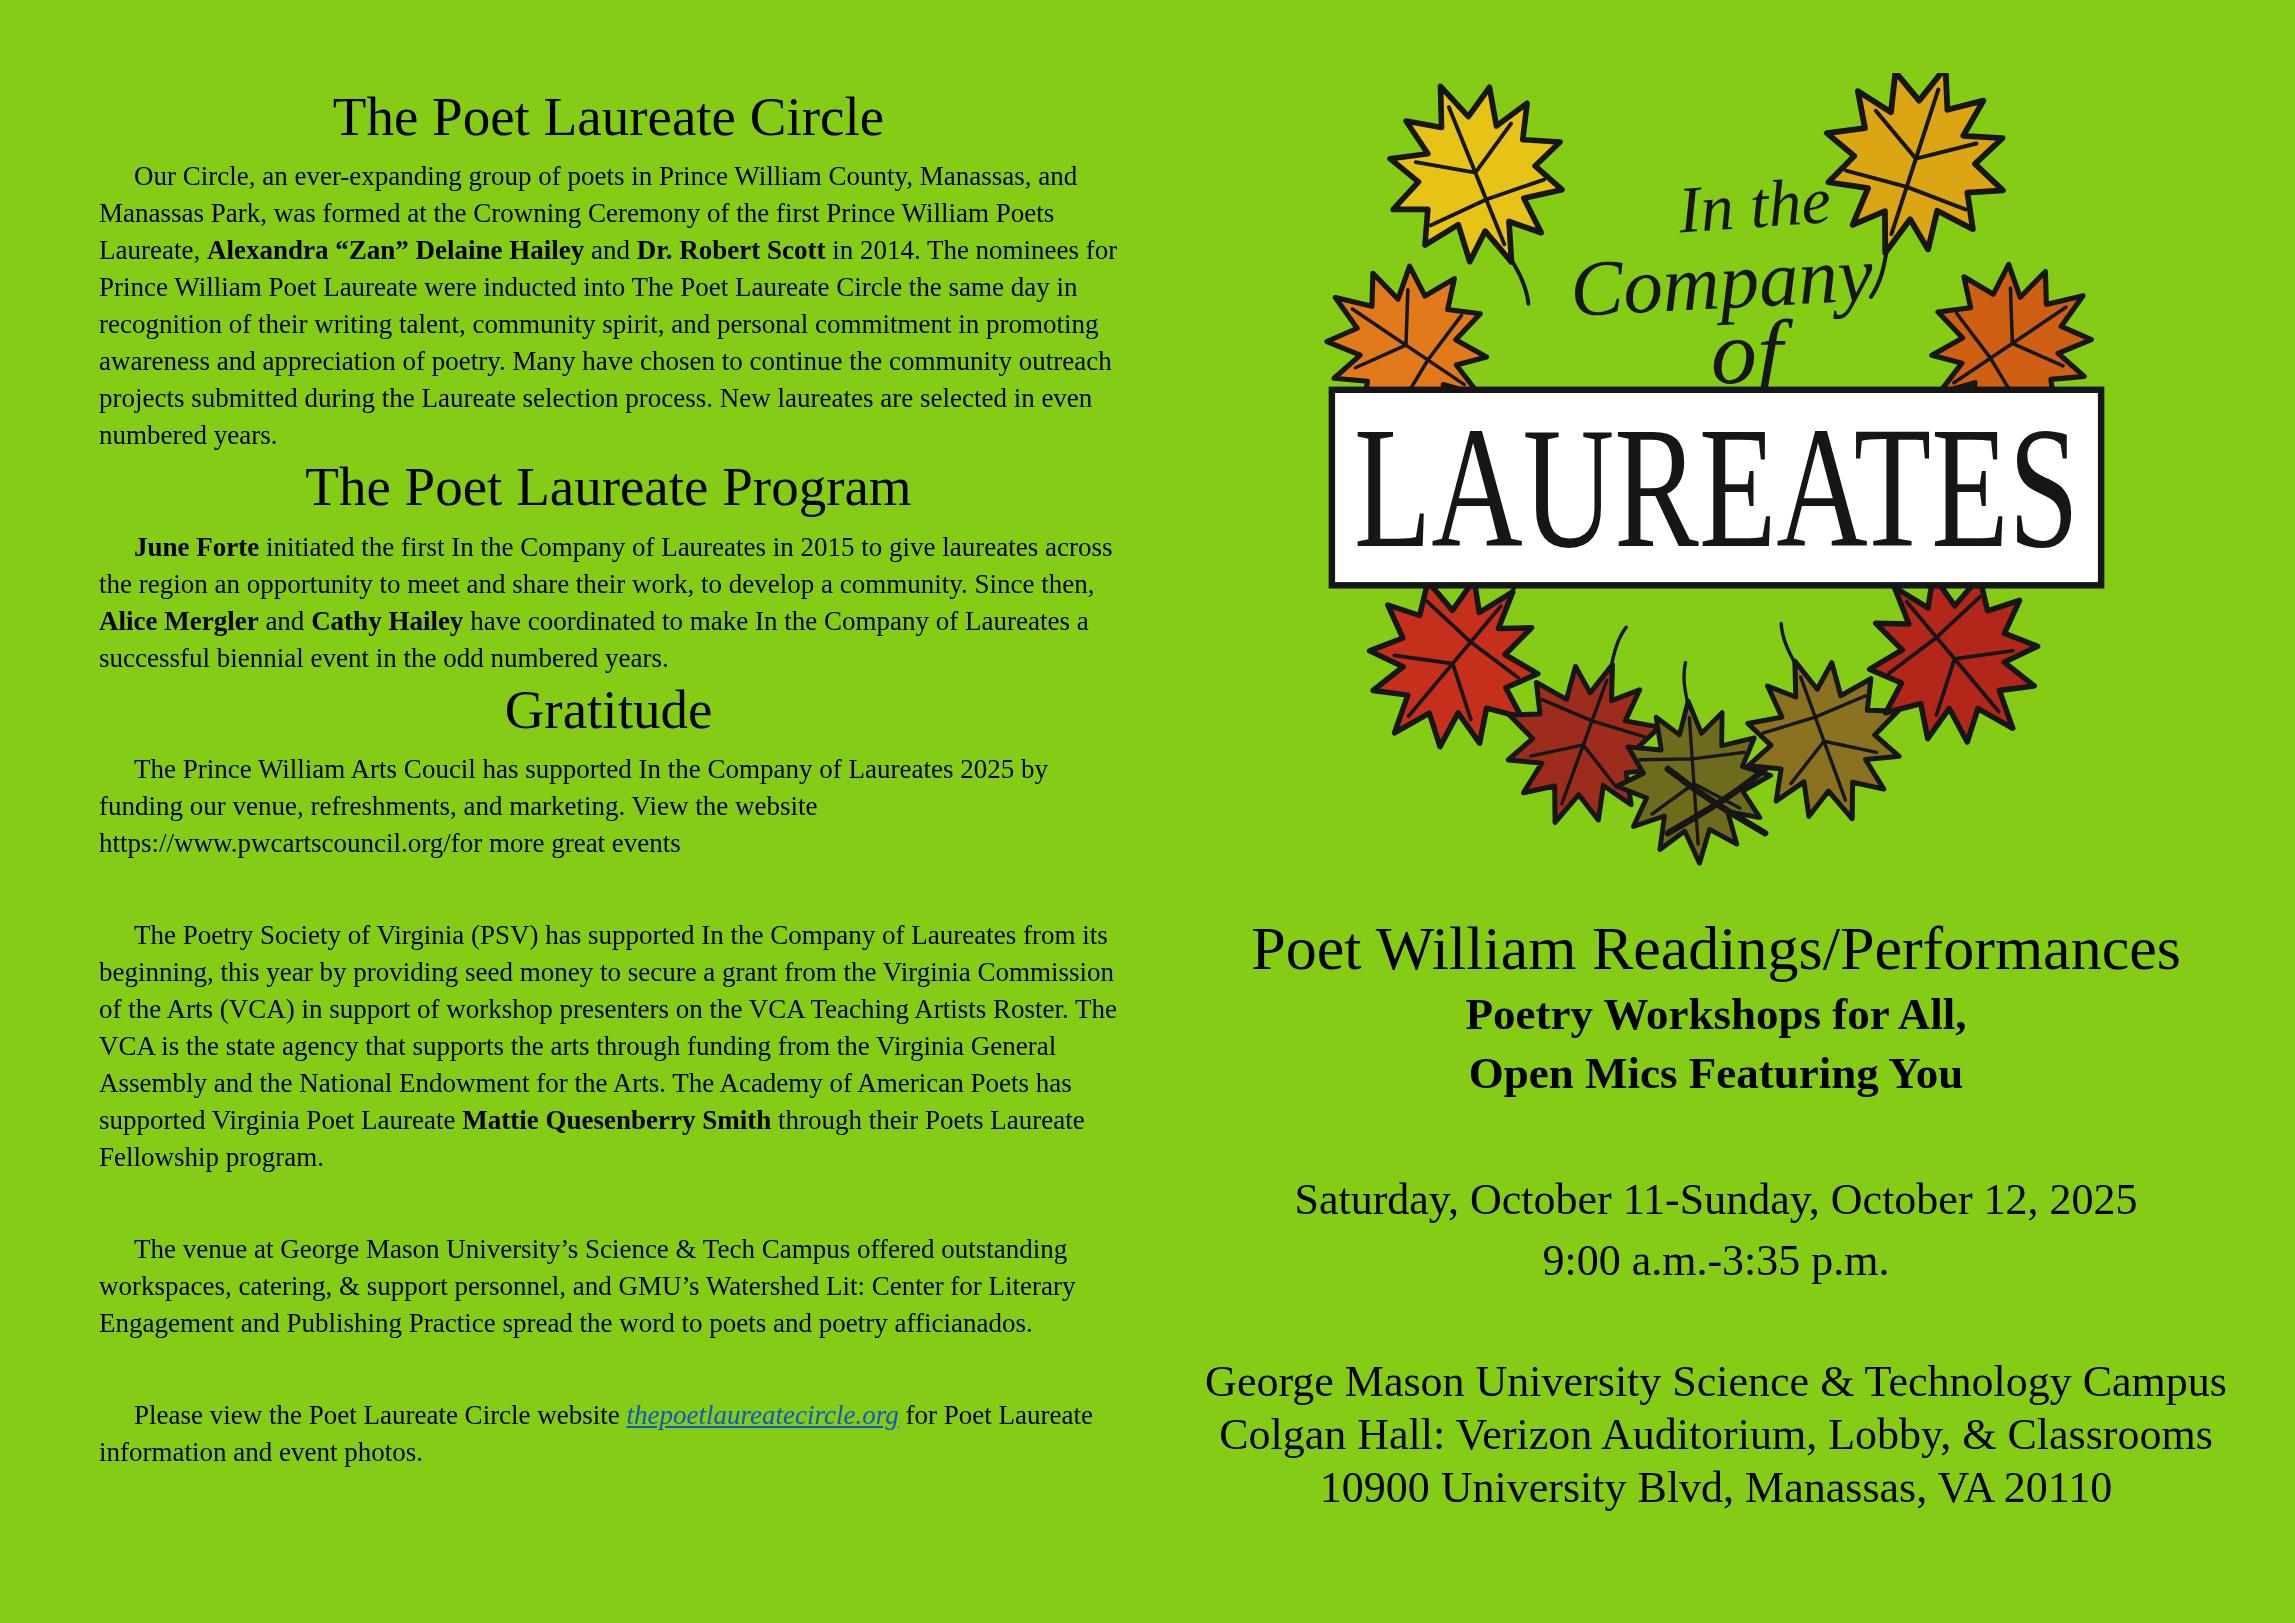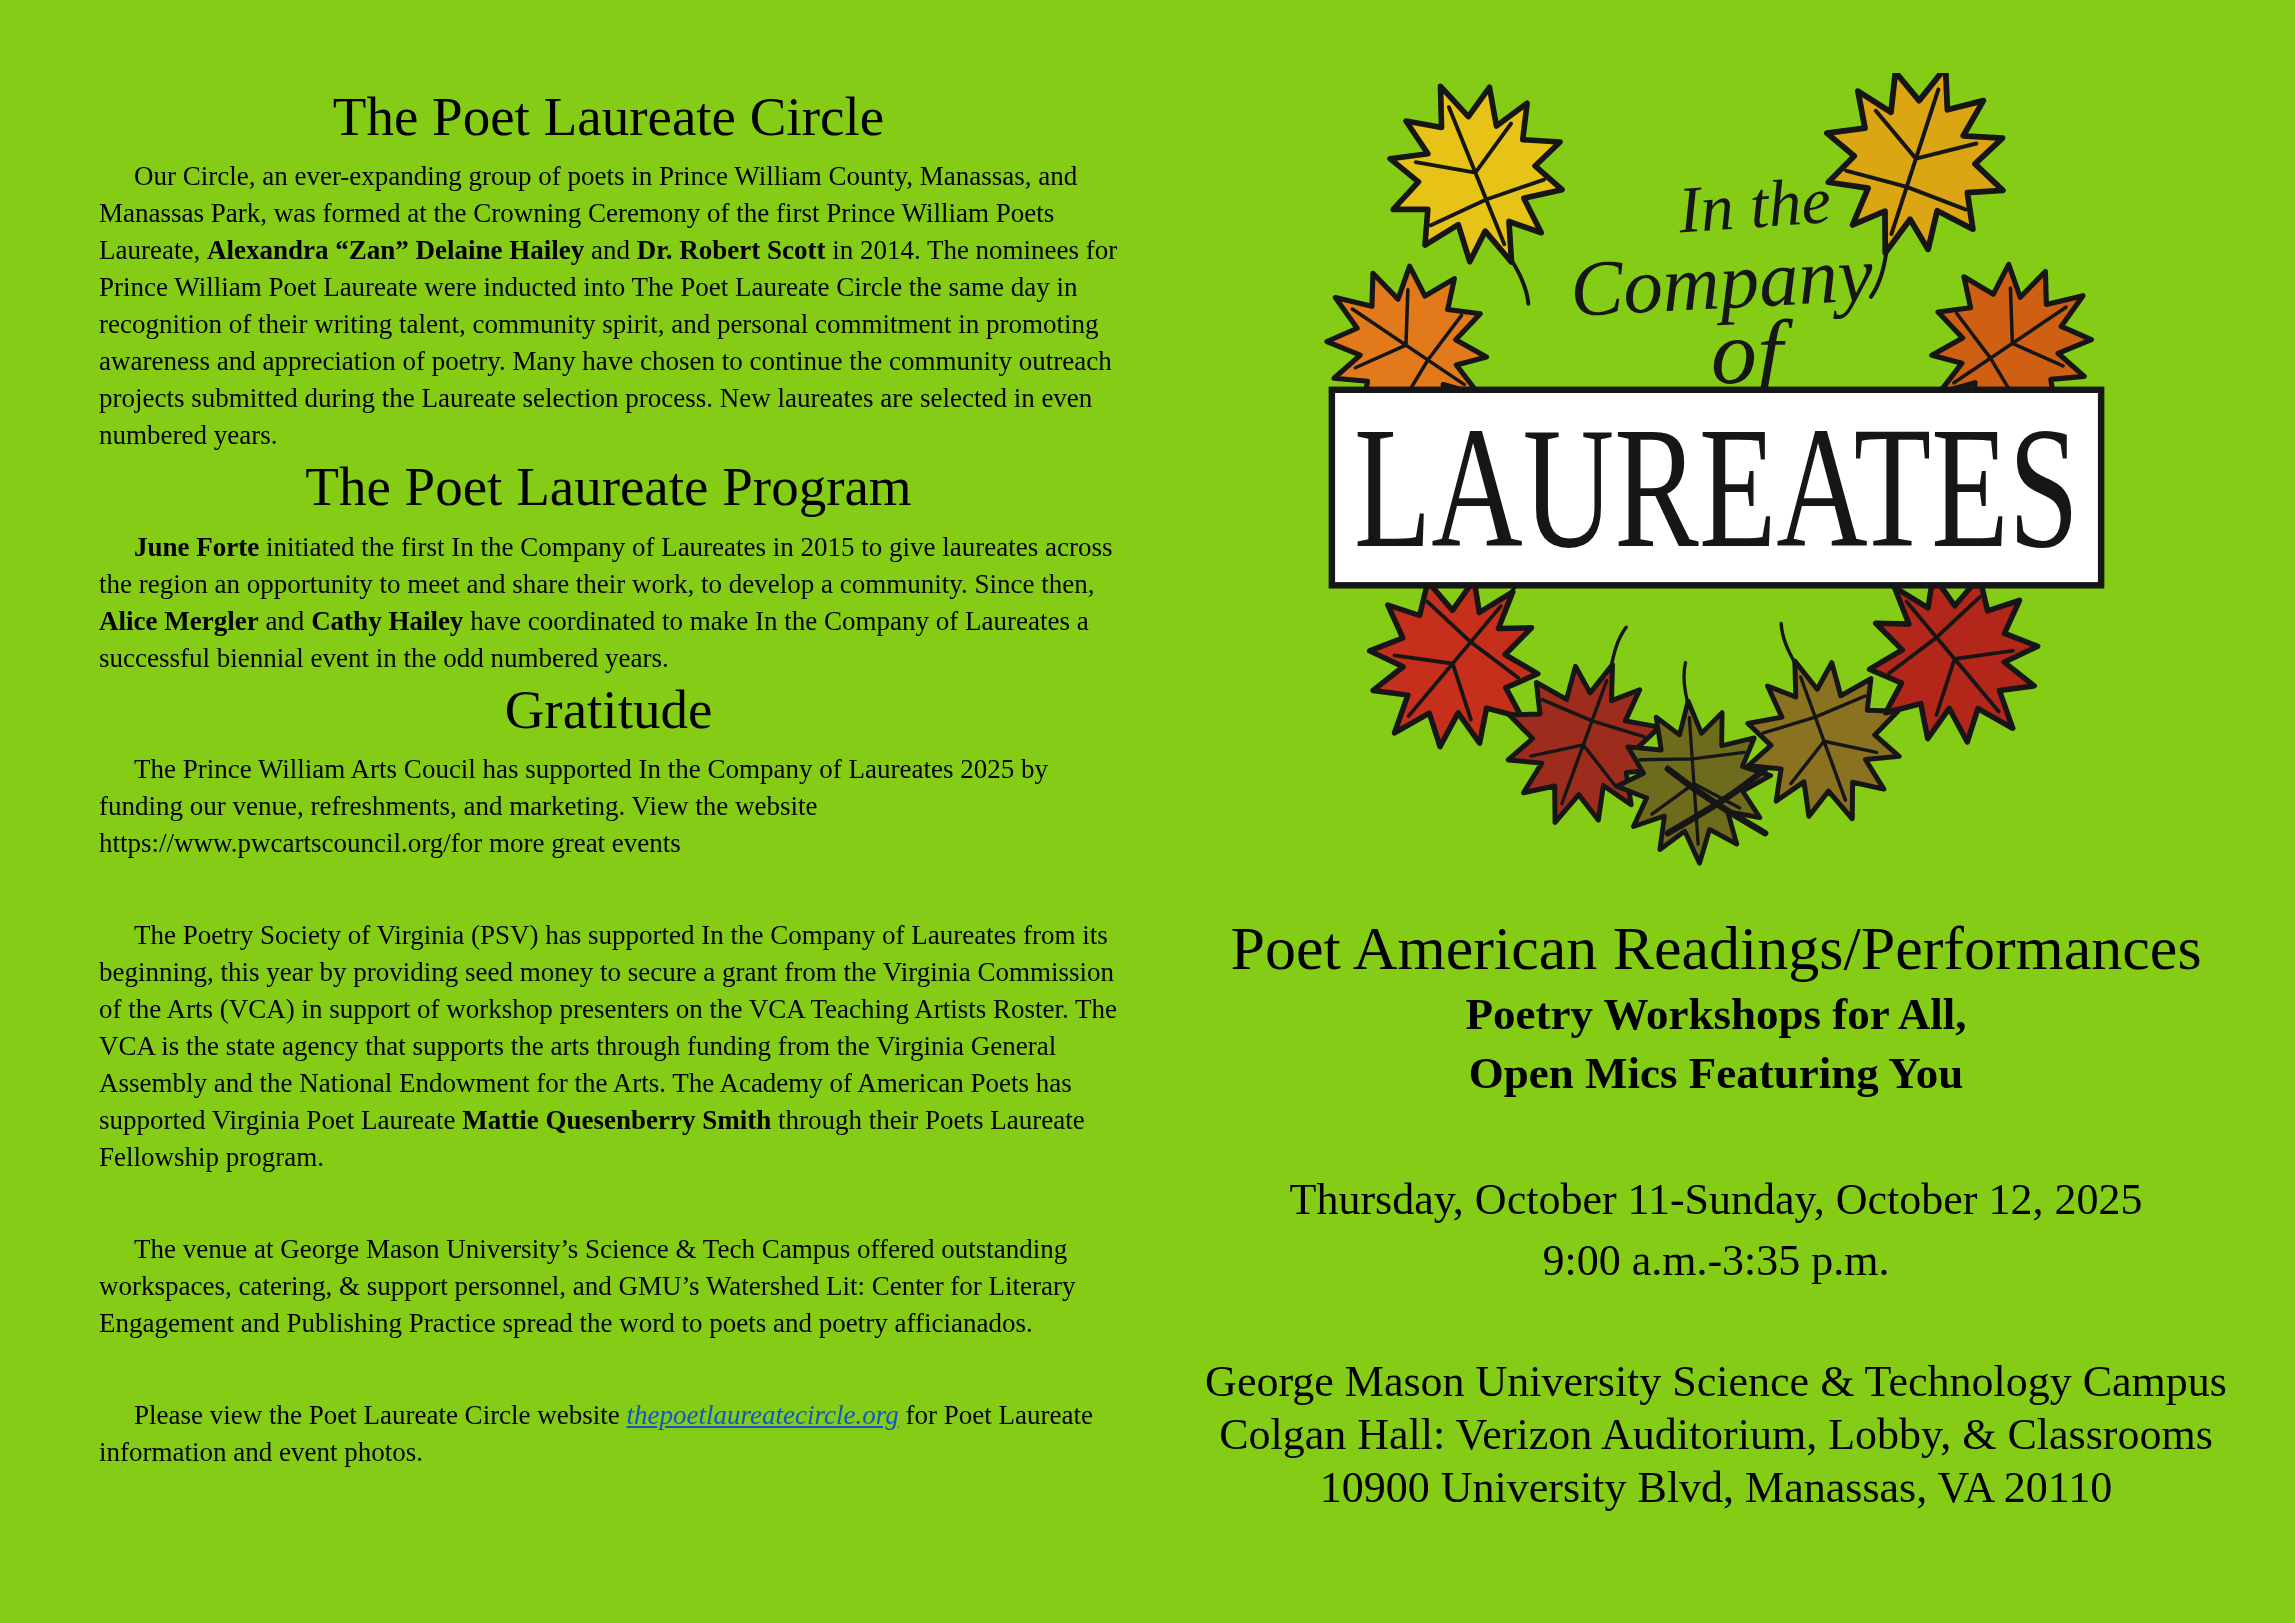--- a/index.html
+++ b/index.html
@@ -76,26 +76,26 @@
       <path d="M392,758 C430,788 460,806 498,828 M498,758 C462,788 430,806 392,828" fill="none" stroke="#161616" stroke-width="7" stroke-linecap="round"></path>
 
       <text x="488" y="168" text-anchor="middle" font-size="72" font-style="italic" font-family="'Liberation Serif', serif" fill="#161616" transform="rotate(-4 488 168)">In the</text>
       <text x="452" y="256" text-anchor="middle" font-size="86" font-style="italic" font-family="'Liberation Serif', serif" fill="#161616" transform="rotate(-3 452 256)">Company</text>
       <text x="478" y="338" text-anchor="middle" font-size="100" font-style="italic" font-family="'Liberation Serif', serif" fill="#161616">of</text>
 
       <rect x="26" y="345" width="838" height="213" fill="#ffffff" stroke="#161616" stroke-width="7"></rect>
       <text x="445" y="515" text-anchor="middle" font-size="190" font-family="'Liberation Serif', serif" fill="#161616" textLength="790" lengthAdjust="spacingAndGlyphs">LAUREATES</text>
     </svg>
 
-    <div class="event-title">Poet American Readings/Performances</div>
+    <div class="event-title">Poet William Readings/Performances</div>
     <div class="event-sub">Poetry Workshops for All,</div>
     <div class="event-sub">Open Mics Featuring You</div>
 
     <div class="date-block">
-      <div>Thursday, October 11-Sunday, October 12, 2025</div>
+      <div>Saturday, October 11-Sunday, October 12, 2025</div>
       <div>9:00 a.m.-3:35 p.m.</div>
     </div>
 
     <div class="venue-block">
       <div>George Mason University Science &amp; Technology Campus</div>
       <div>Colgan Hall: Verizon Auditorium, Lobby, &amp; Classrooms</div>
       <div>10900 University Blvd, Manassas, VA 20110</div>
     </div>
   </div>
 

